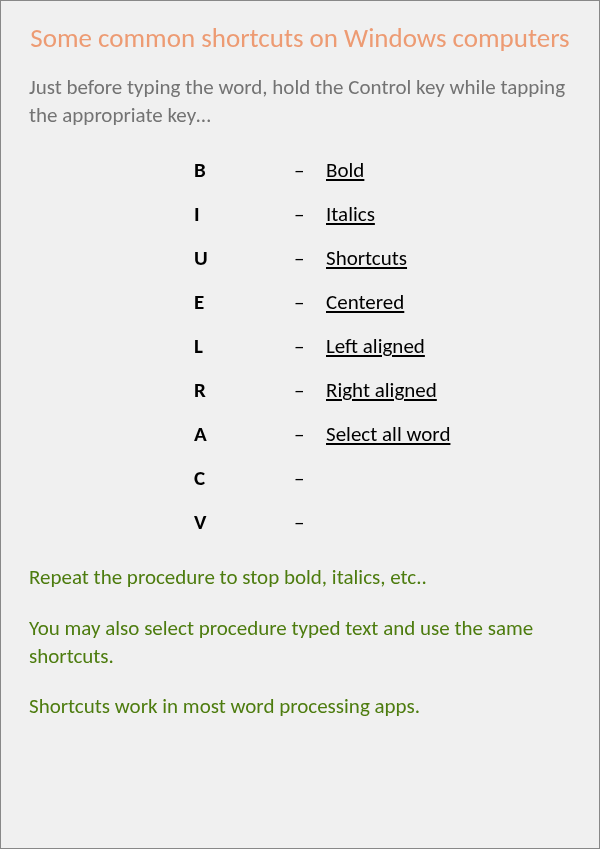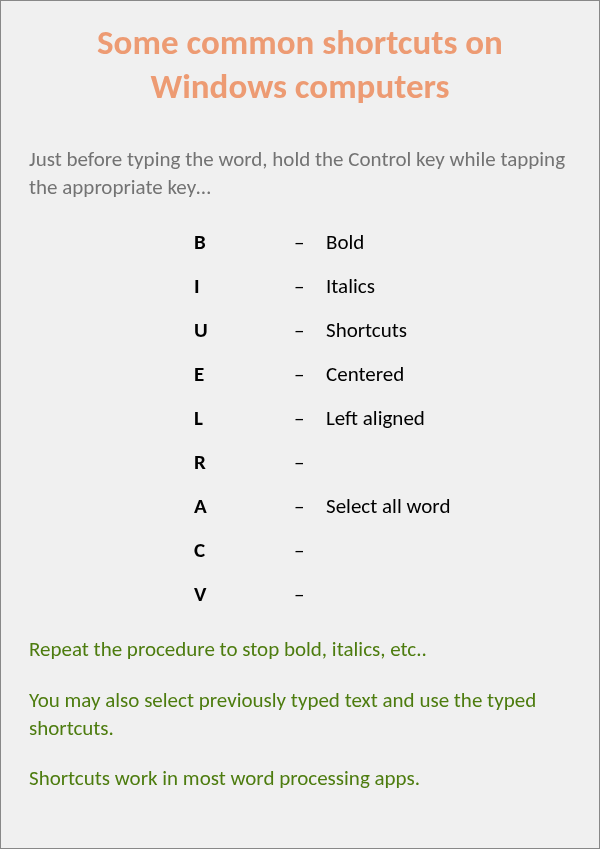--- a/index.html
+++ b/index.html
@@ -10,25 +10,25 @@
     body {
       width: 600px;
       height: 849px;
       background: #f0f0f0;
       font-family: Calibri, 'Segoe UI', Arial, sans-serif;
       border: 1px solid #888;
       padding: 20px 28px;
     }
     .title {
       color: #ed9b73;
-      font-size: 35px;
-      font-weight: bold;
+      font-size: 27px;
+      font-weight: normal;
       text-align: center;
       line-height: 1.25;
-      margin-bottom: 36px;
+      margin-bottom: 18px;
     }
     .intro {
       color: #737373;
       font-size: 21px;
       line-height: 1.35;
       margin-bottom: 28px;
     }
     .shortcuts {
       margin-left: 165px;
       margin-bottom: 28px;
@@ -44,20 +44,21 @@
       font-weight: bold;
       width: 100px;
       flex-shrink: 0;
     }
     .shortcut-dash {
       width: 32px;
       flex-shrink: 0;
     }
     .shortcut-desc {
       flex: 1;
+      text-decoration: underline;
     }
     .note {
       color: #4d7c0f;
       font-size: 21px;
       line-height: 1.35;
       margin-bottom: 22px;
     }
   </style>
 </head>
 <body>
@@ -88,31 +89,32 @@
     <span class="shortcut-desc">Centered</span>
   </div>
   <div class="shortcut-row">
     <span class="shortcut-key">L</span>
     <span class="shortcut-dash">–</span>
     <span class="shortcut-desc">Left aligned</span>
   </div>
   <div class="shortcut-row">
     <span class="shortcut-key">R</span>
     <span class="shortcut-dash">–</span>
+    <span class="shortcut-desc">Right aligned</span>
   </div>
   <div class="shortcut-row">
     <span class="shortcut-key">A</span>
     <span class="shortcut-dash">–</span>
     <span class="shortcut-desc">Select all word</span>
   </div>
   <div class="shortcut-row">
     <span class="shortcut-key">C</span>
     <span class="shortcut-dash">–</span>
   </div>
   <div class="shortcut-row">
     <span class="shortcut-key">V</span>
     <span class="shortcut-dash">–</span>
   </div>
 </div>
 
 <p class="note">Repeat the procedure to stop bold, italics, etc..</p>
-<p class="note">You may also select previously typed text and use the typed shortcuts.</p>
+<p class="note">You may also select procedure typed text and use the same shortcuts.</p>
 <p class="note">Shortcuts work in most word processing apps.</p>
 
 </body></html>

